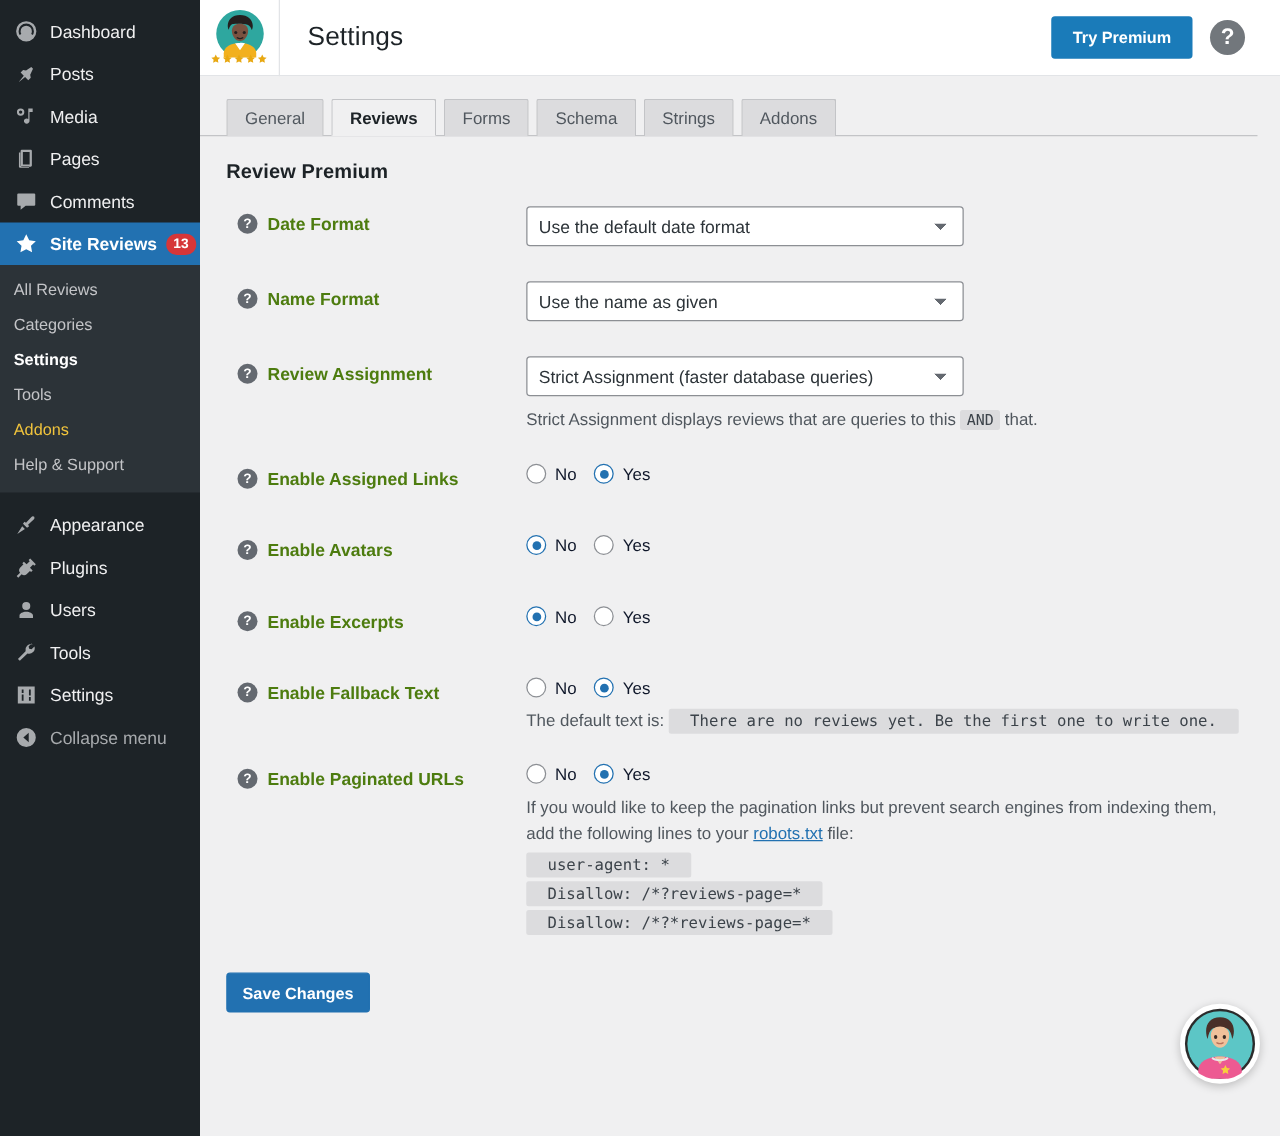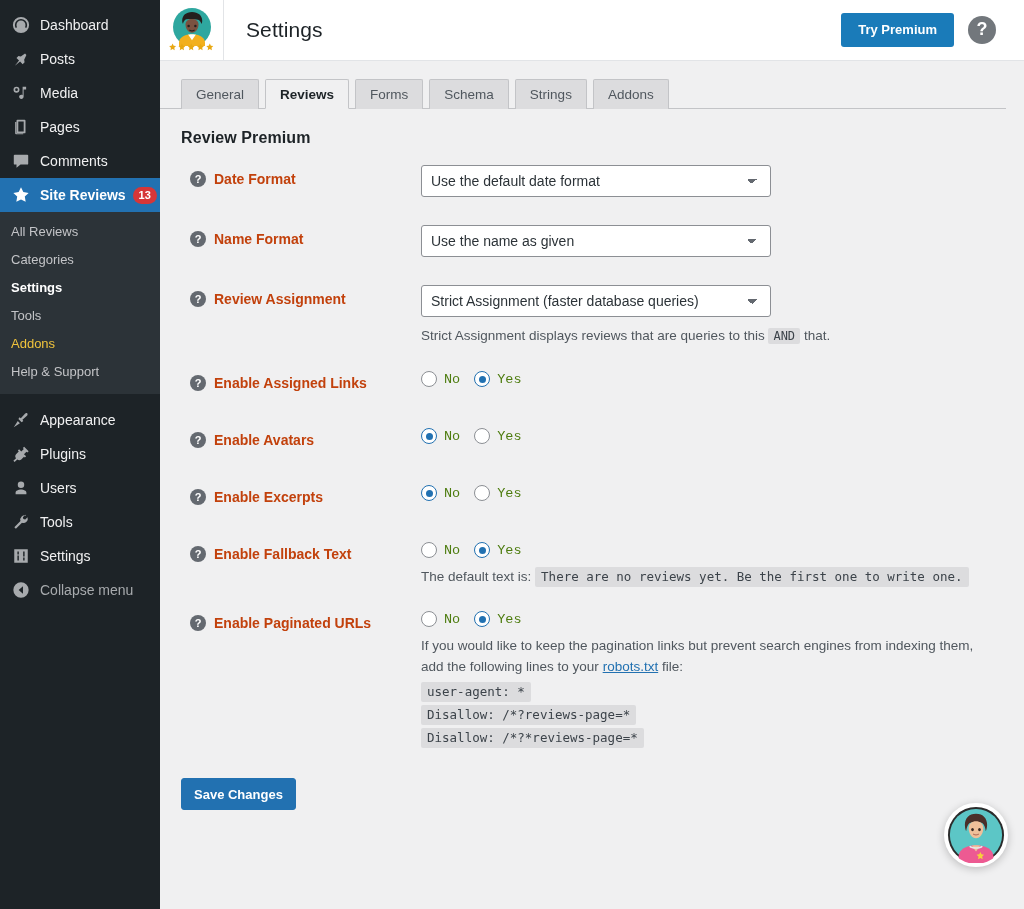--- a/index.html
+++ b/index.html
@@ -127,21 +127,21 @@
     padding-top: 4px; padding-left: 9px;
   }
   .q-icon {
     width: 16px; height: 16px; flex: 0 0 16px; border-radius: 50%;
     background: #646970; color: #fff; font-size: 11px; font-weight: 700;
     display: flex; align-items: center; justify-content: center;
     margin-right: 8px; margin-top: 2px; cursor: pointer;
     font-family: inherit; line-height: 1;
   }
   .field-label .lbl {
-    font-size: 14px; font-weight: 700; color: #c2410c; line-height: 20px;
+    font-size: 14px; font-weight: 700; color: #4d7c0f; line-height: 20px;
   }
   .field-control { flex: 1 1 auto; }
 
   select.wp-select {
     width: 350px; height: 32px;
     border: 1px solid #8c8f94; border-radius: 3px; background: #fff;
     font-size: 14px; color: #2c3338; font-family: inherit;
     padding: 0 28px 0 9px;
     -webkit-appearance: none; appearance: none;
     background-image:
@@ -156,40 +156,40 @@
   .desc {
     font-size: 13.5px; color: #50575e; line-height: 21px; margin-top: 8px;
   }
   .desc a { color: #2271b1; }
   code.inline {
     background: #dcdcde; color: #3c434a; padding: 1px 5px;
     font-family: "DejaVu Sans Mono", monospace; font-size: 12px;
     border-radius: 2px;
   }
   code.block {
-    background: #dcdcde; color: #3c434a; padding: 1px 6px;
+    background: #dcdcde; color: #3c434a; padding: 1px 17px;
     font-family: "DejaVu Sans Mono", monospace; font-size: 12.5px;
     display: inline-block; border-radius: 2px; line-height: 18px;
   }
   .code-lines { margin-top: 4px; }
   .code-lines div { margin-bottom: 2px; }
 
   .radio-group { display: flex; align-items: center; gap: 14px; padding-top: 2px; }
   .radio-opt { display: flex; align-items: center; gap: 7px; cursor: pointer; }
   .radio-dot {
     width: 16px; height: 16px; border-radius: 50%;
     border: 1px solid #8c8f94; background: #fff;
     display: flex; align-items: center; justify-content: center;
     flex: 0 0 16px;
   }
   .radio-dot.checked { border-color: #2271b1; }
   .radio-dot.checked::after {
     content: ""; width: 7px; height: 7px; border-radius: 50%; background: #2271b1;
   }
-  .radio-opt .rlbl { font-size: 13.5px; color: #4d7c0f; font-family: Liberation Mono, monospace; }
+  .radio-opt .rlbl { font-size: 13.5px; color: #0f172a; }
 
   .sp-22 { height: 22px; }
   .sp-28 { height: 28px; }
   .sp-33 { height: 33px; }
 
   .btn-save {
     background: #2271b1; color: #fff; border: 1px solid #2271b1;
     font-size: 13px; font-weight: 600; font-family: inherit;
     padding: 0 12px; height: 32px; border-radius: 3px; cursor: pointer;
     margin: 0 0 0 21px;

